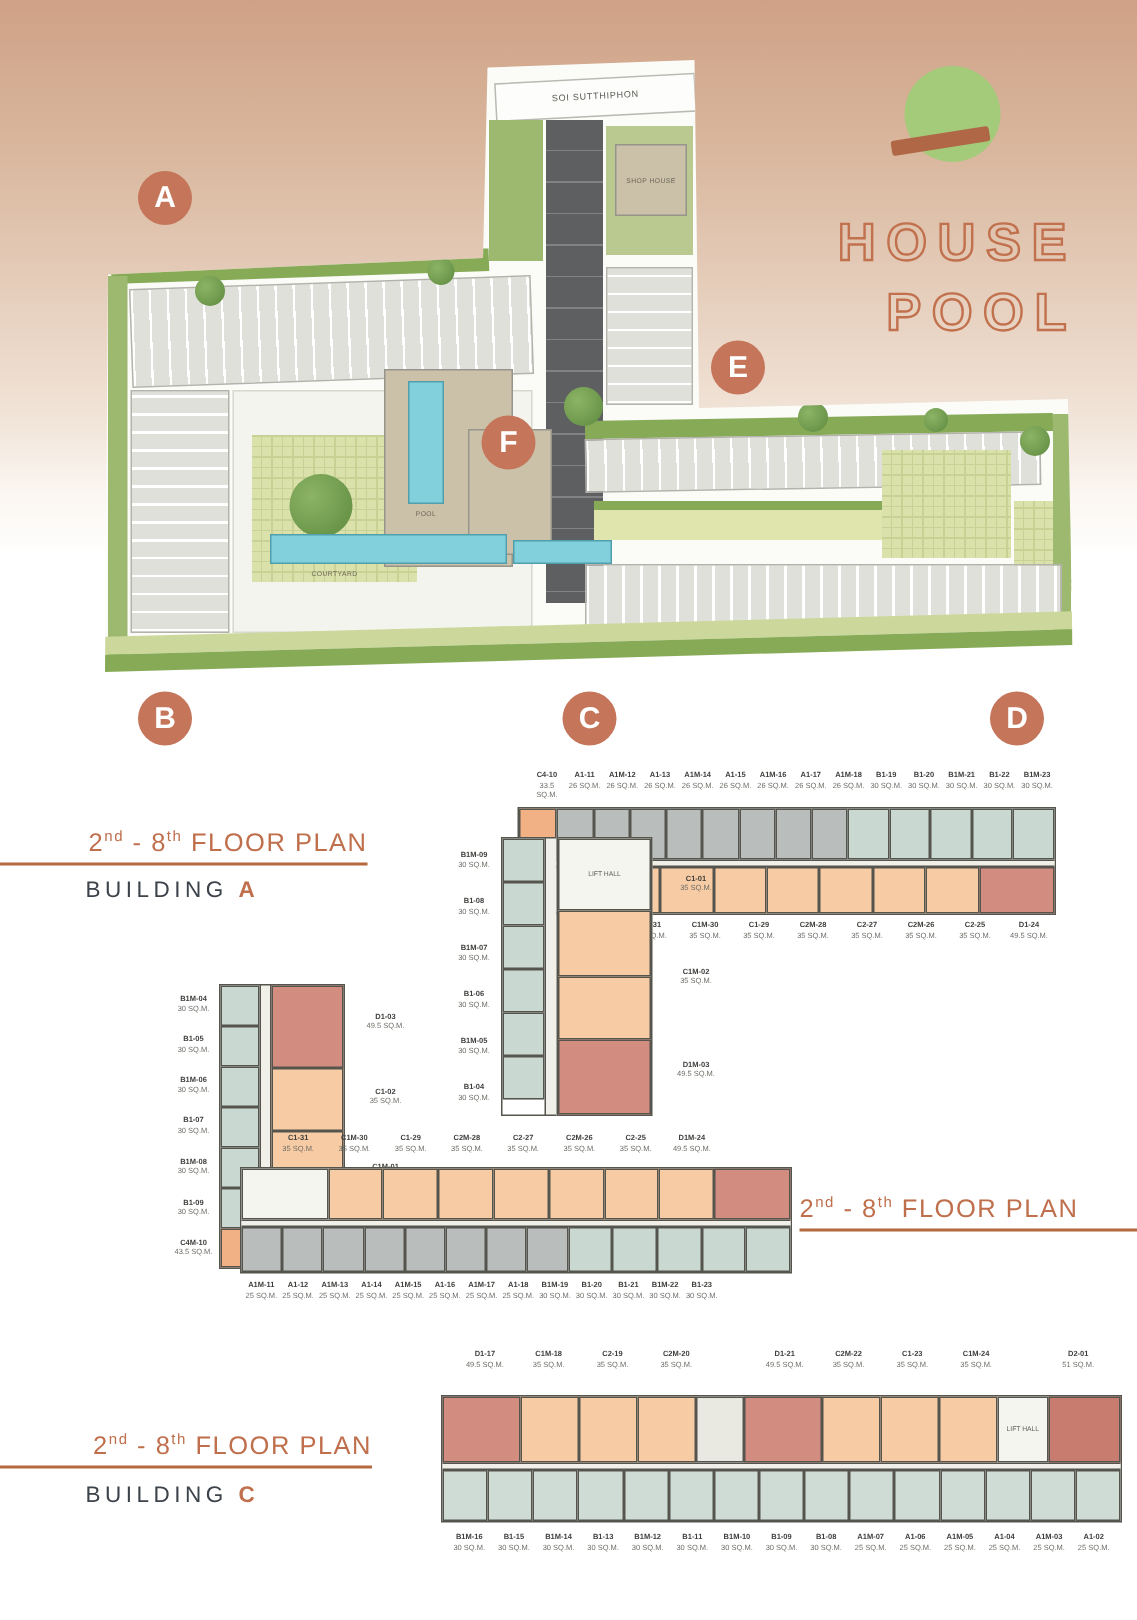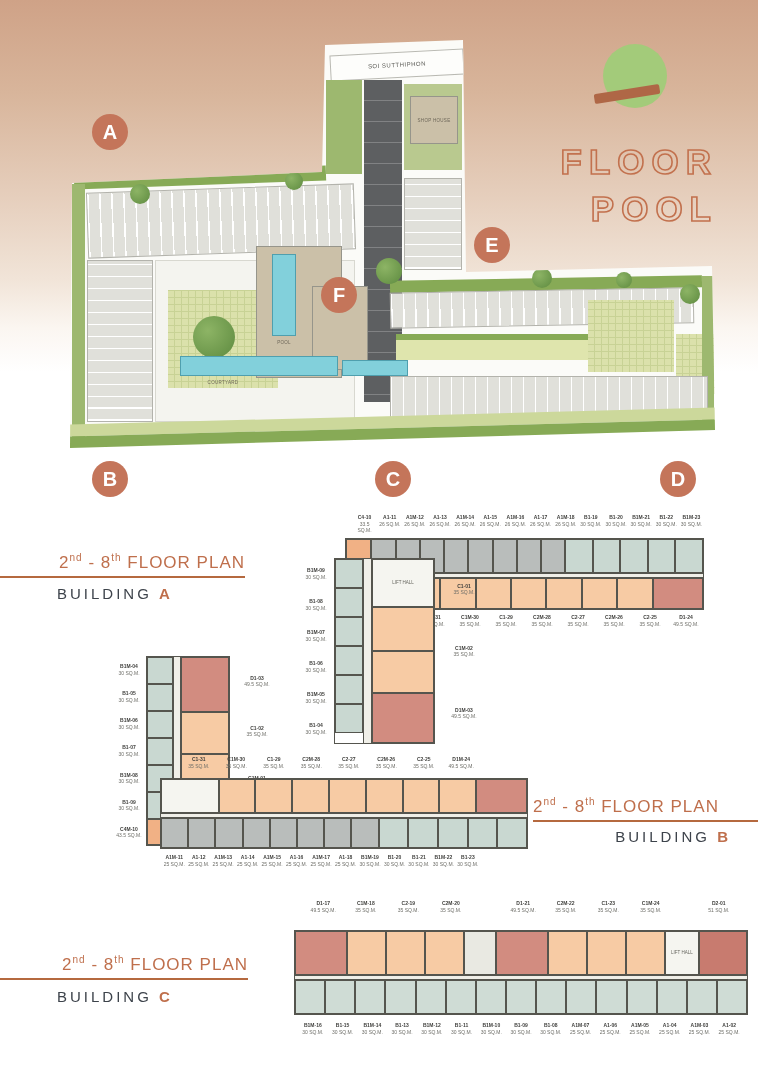--- a/index.html
+++ b/index.html
@@ -62,21 +62,21 @@
 </style>
 </head>
 <body>
 
 <div class="page">
   <div class="bg"></div>
 
   <div class="logo-circle" id="logoCircle" style="background: rgb(163, 203, 122);"></div>
   <div class="logo-bar" id="logoBar" style="background: rgb(175, 103, 70);"></div>
   <div class="mp-title">
-    <div>FLOOR</div>
+    <div>HOUSE</div>
     <div>POOL</div>
   </div>
 
   <div class="siteplan">
 
     <div class="sp road-label" style="left:270px;top:14px;width:134px;height:26px;transform:rotate(-3deg)">SOI SUTTHIPHON</div>
     <div class="sp road" style="left:304px;top:42px;width:38px;height:322px"></div>
     <div class="sp green-m" style="left:266px;top:42px;width:36px;height:94px"></div>
     <div class="sp" style="left:344px;top:46px;width:58px;height:86px;background:#b9c98f"></div>
     <div class="sp beige tinytxt" style="left:350px;top:58px;width:48px;height:48px">SHOP HOUSE</div>
@@ -310,24 +310,20 @@
             <div class="ucode">D1M-03</div>
             <div class="uarea">49.5 SQ.M.</div>
           </div>
         </div>
     </div>
   </div>
 
   <div class="fp-head" style="left:533px;top:796px;width:225px;text-align:left">
     <span>2</span><sup>nd</sup><span> - 8</span><sup>th</sup><span> FLOOR PLAN</span>
   </div>
-  <div class="fp-bld" style="left:533px;top:828px;width:198px;text-align:right">
-    <span>BUILDING</span>
-    <span class="bl">B</span>
-  </div>
 
   <div class="plan" style="left:110px;top:648px;width:425px;height:240px">
     <div class="wing" style="left:2px;top:8px;width:232px;height:190px">
       <div class="wlabels" style="width:34px">
           <div class="ulbl">
             <div class="ucode">B1M-04</div>
             <div class="uarea">30 SQ.M.</div>
           </div>
           <div class="ulbl">
             <div class="ucode">B1-05</div>

